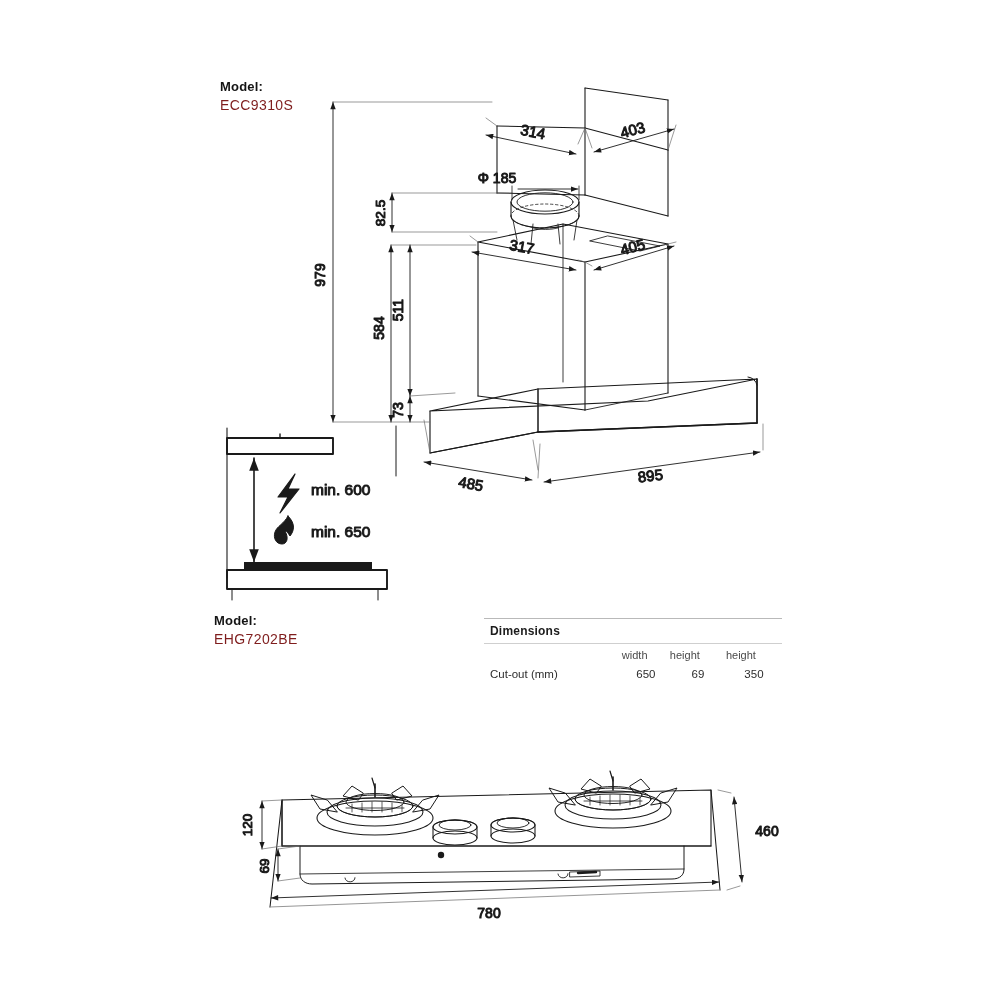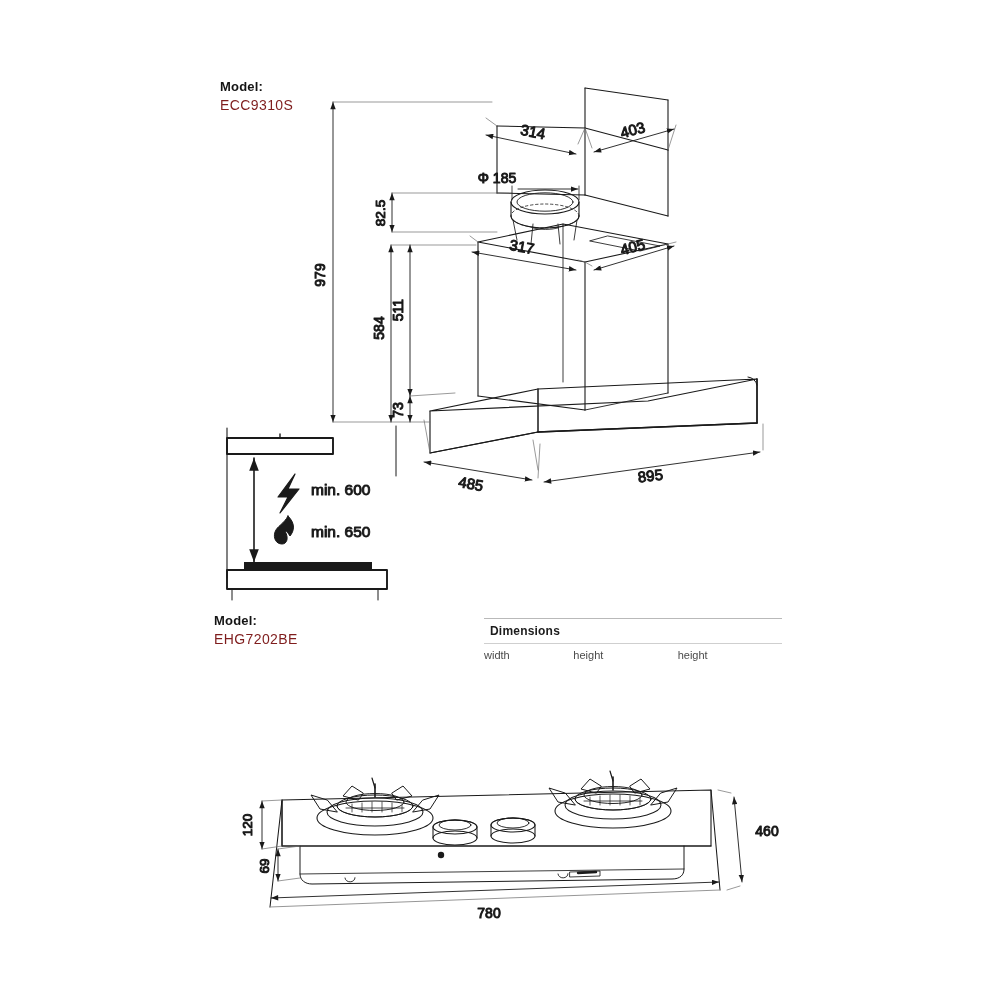--- a/index.html
+++ b/index.html
@@ -104,20 +104,26 @@
 <table id="dim-table">
   <tbody>
       <tr>
     <td class="tbl-title rule-top rule-mid" colspan="4">Dimensions</td>
   </tr>
   <tr>
     <th class="col-head"></th>
     <th class="col-head">width</th>
     <th class="col-head">height</th>
     <th class="col-head">height</th>
+  </tr>
+  <tr>
+    <td class="row-head">Cut-out (mm)</td>
+    <td class="cell">650</td>
+    <td class="cell">69</td>
+    <td class="cell">350</td>
   </tr>
 </tbody>
   </table>
 
 <svg id="sheet" viewBox="0 0 1000 1000" xmlns="http://www.w3.org/2000/svg">
 
   <defs>
     <marker id="arrA" markerWidth="9" markerHeight="9" refX="8" refY="3" orient="auto" markerUnits="strokeWidth">
       <path d="M0,0 L8,3 L0,6 z" fill="#1a1a1a"></path>
     </marker>

